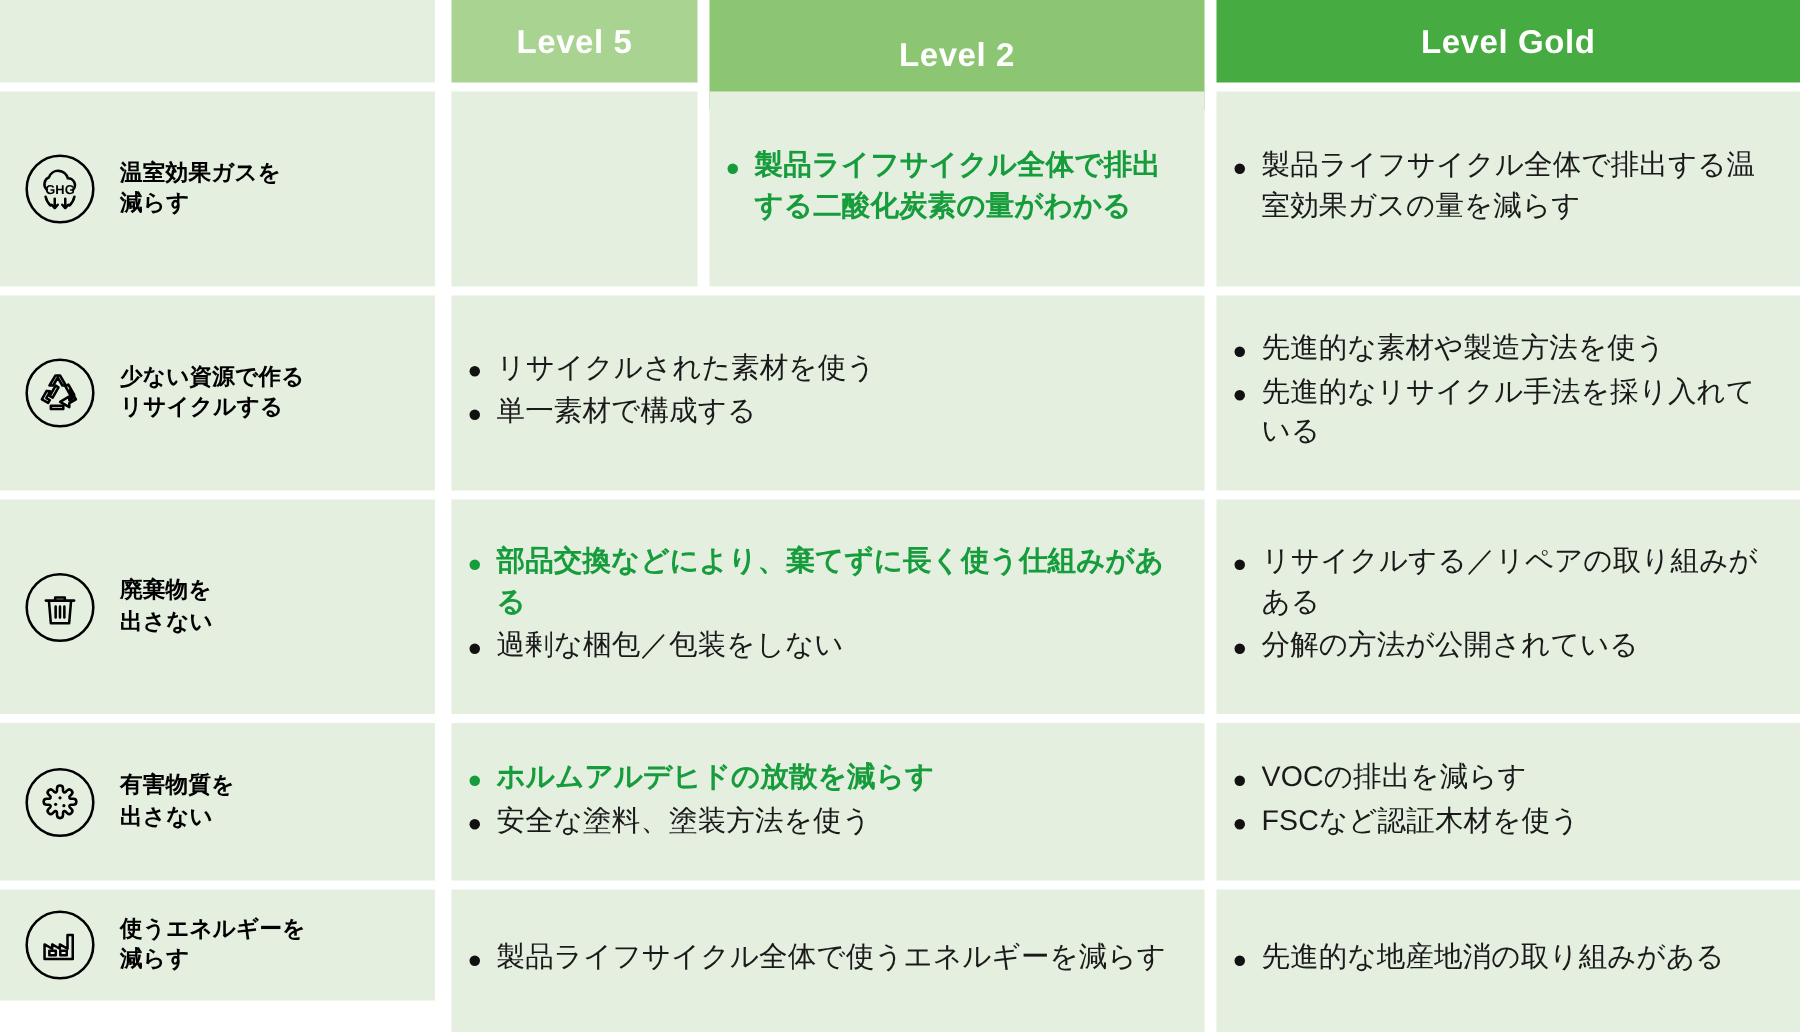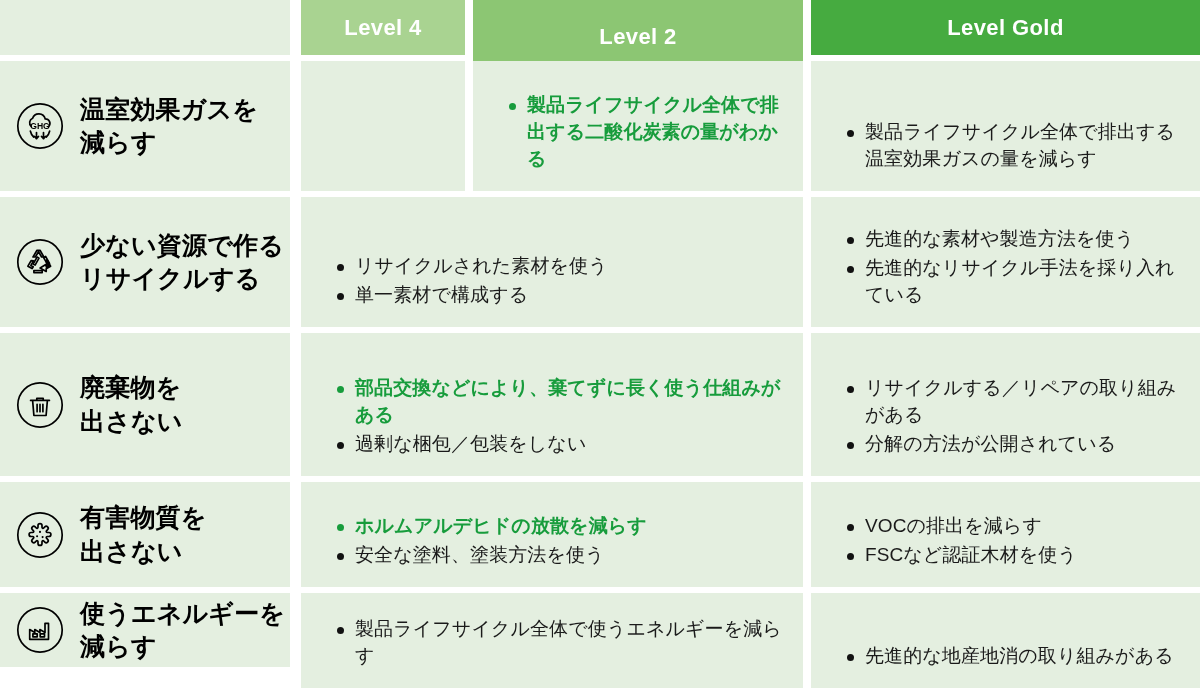--- a/index.html
+++ b/index.html
@@ -59,34 +59,34 @@
   .rowlabel .icon-wrap {
     flex: 0 0 auto;
     width: 52px;
     height: 52px;
     display: flex;
     align-items: center;
     justify-content: center;
   }
   .rowlabel .icon-wrap svg { display: block; }
   .rowlabel .label-text {
-    font-size: 25px;
+    font-size: 15px;
     font-weight: 700;
     color: #000000;
     line-height: 1.34;
     white-space: pre-line;
     letter-spacing: .2px;
   }
 
   
   .listcell {
-    padding: 16px 16px 16px 32px;
+    padding: 16px 16px 16px 8px;
     display: flex;
     flex-direction: column;
-    justify-content: flex-end;
+    justify-content: center;
   }
   ul.bullets {
     list-style: none;
     margin: 0;
     padding: 0;
   }
   ul.bullets li {
     position: relative;
     padding-left: 22px;
     font-size: 19px;
@@ -113,21 +113,21 @@
     background: #179c3c;
   }
 </style>
 </head>
 <body>
 
 <div id="matrix">
 
   <div class="hdr corner" style="left:0px;  top:0px; width:290px; height:55px;"></div>
 
-  <div class="hdr lvl1" style="left:301px; top:0px; width:164px; height:55px;">Level 4</div>
+  <div class="hdr lvl1" style="left:301px; top:0px; width:164px; height:55px;">Level 5</div>
 
   <div class="hdr lvl2" style="left:473px; top:0px; width:330px; height:73px;">Level 2</div>
 
   <div class="hdr gold" style="left:811px; top:0px; width:389px; height:55px;">Level Gold</div>
 
   <div class="cell rowlabel" style="left:0px; top:61px; width:290px; height:130px;">
     <span class="icon-wrap">
       <svg width="50" height="50" viewBox="0 0 50 50" fill="none" stroke="#000" stroke-width="1.7">
         <circle cx="25" cy="25" r="22.2"></circle>
         <path d="M16.2 25.4a4.9 4.9 0 0 1 1.4-8.1 6.6 6.6 0 0 1 12.6 .5 4.6 4.6 0 0 1 3.6 7.6" stroke-linecap="round"></path>

